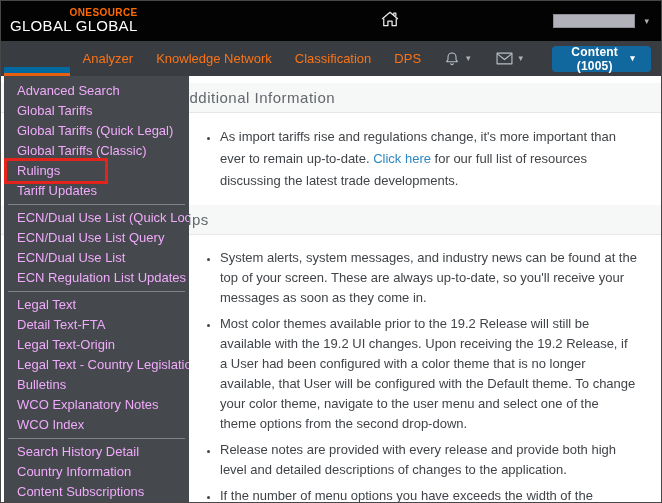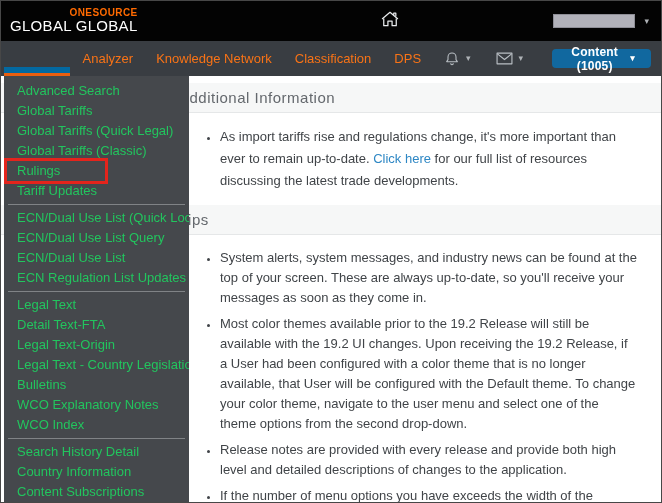--- a/index.html
+++ b/index.html
@@ -35,21 +35,21 @@
   .tab.active {
     background:#0369a1; color:#ffffff;
     box-shadow:inset 0 -3px 0 #e95f10;
     margin-top:26px;
   }
   .nav-icons {
     margin-left:auto; display:flex; align-items:center; gap:5px; padding-right:10px;
   }
   .icon-group { display:flex; align-items:center; gap:6px; cursor:pointer; padding:0 10px; }
   .content-btn {
-    margin-left:14px; height:19px; border:none; border-radius:4px;
+    margin-left:14px; height:26px; border:none; border-radius:4px;
     background:#11689f; color:#fff; font-family:"Liberation Sans",sans-serif;
     font-size:12px; font-weight:bold; letter-spacing:.2px;
     display:flex; align-items:center; gap:9px; padding:0 16px; cursor:pointer;
   }
   .content-btn .caret { color:#fff; }
   
   .main { position:relative; height:426px; background:#fff; overflow:hidden; }
   .band {
     margin-top:7px; height:30px; line-height:29px; background:#f6f7f7;
     border-bottom:1px solid #e5e7e8; color:#64686d; font-size:15px;
@@ -61,21 +61,21 @@
   ul.bullets.tight li { line-height:20px; }
   ul.bullets li::marker { color:#404448; font-size:11px; }
   a.textlink { color:#2e87c4; text-decoration:none; cursor:pointer; }
   
   .menu {
     position:absolute; left:3px; top:75px; bottom:0; width:185px;
     background:#45484c; padding-top:5px; z-index:20;
   }
   .menu-item {
     height:20px; line-height:20px; padding-left:13px; font-size:13px;
-    color:#22c55e; cursor:pointer; white-space:nowrap; overflow:hidden;
+    color:#f0abfc; cursor:pointer; white-space:nowrap; overflow:hidden;
   }
   .menu-divider { height:1px; background:#808386; margin:3px 4px; }
   
   .annotation {
     position:absolute; left:3px; top:157px; width:104px; height:26px;
     border:3px solid #e4241c; z-index:30; pointer-events:none;
   }
 </style>
 </head>
 <body>

